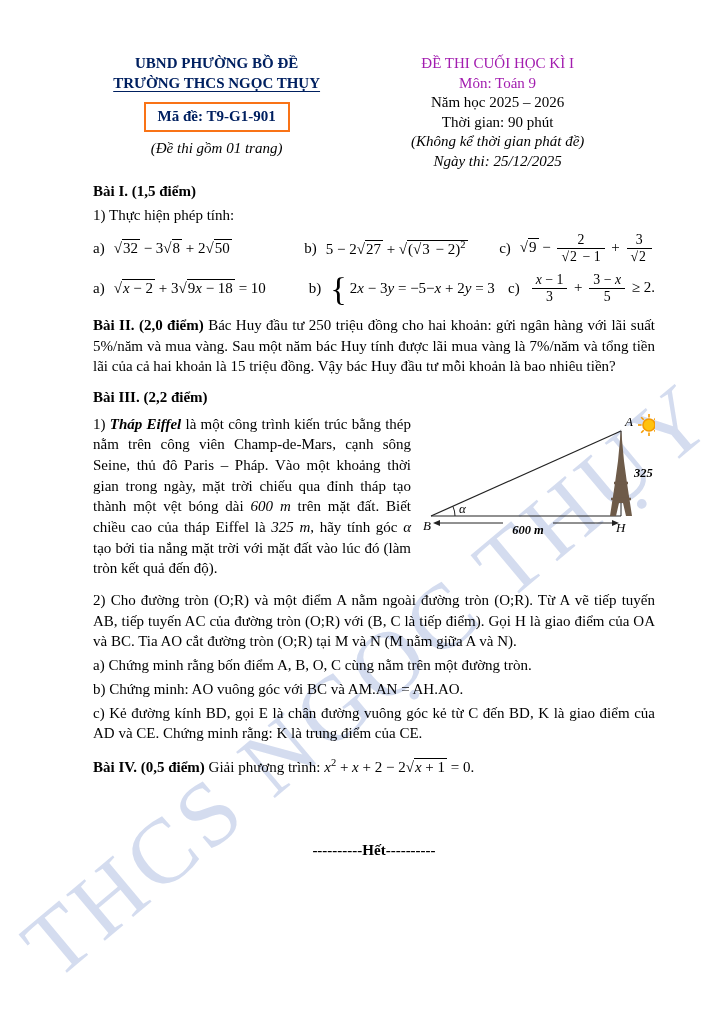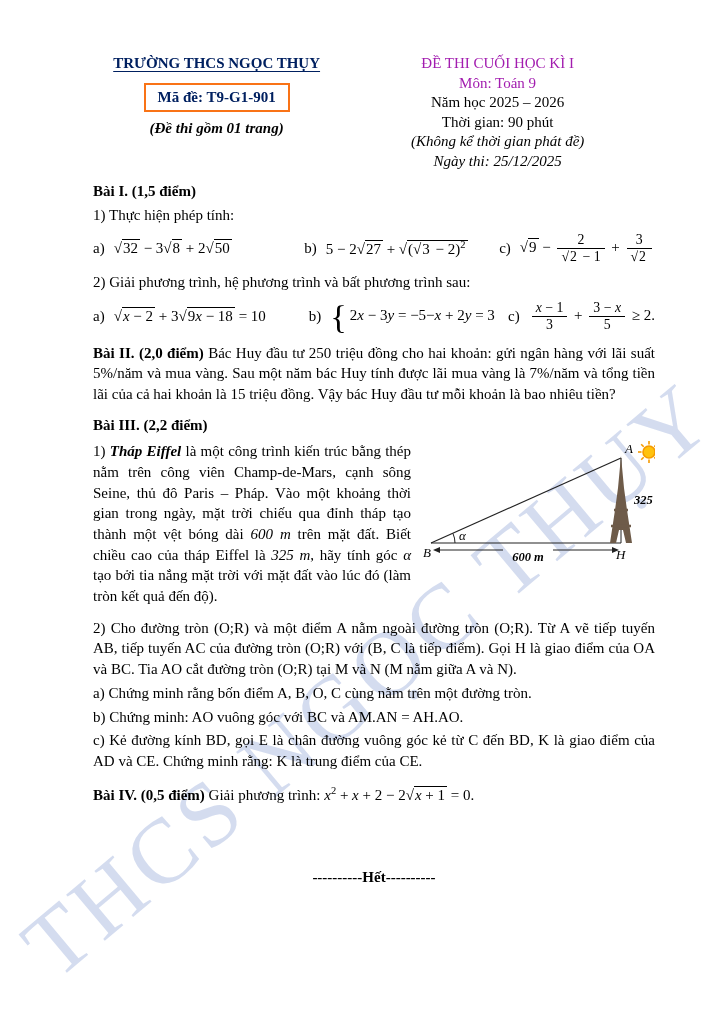--- a/index.html
+++ b/index.html
@@ -19,21 +19,21 @@
   .content { position:relative; z-index:1; padding:54px 70px 0 93px; }
 
   
   .header { display:flex; margin-bottom:6px; }
   .header-left { width:44%; text-align:center; }
   .header-right { width:56%; text-align:center; }
   .hl1, .hl2 { font-weight:bold; color:#002060; }
   .hl2 { text-decoration:underline; text-underline-offset:3px; }
   .code-box { display:inline-block; border:2px solid #f97316; padding:3px 12px;
               margin:9px 0 7px; font-weight:bold; color:#002060; }
-  .hl-note { font-weight:bold; font-style:italic; }
+  .hl-note { font-weight:normal; font-style:italic; }
   .hr1, .hr2 { font-weight:normal; color:#a21caf; }
   .hr3, .hr4 { color:#000; }
   .hr5, .hr6 { font-style:italic; }
   .header-right div { line-height:1.3; }
   .header-left  div { line-height:1.3; }
 
   
   p { margin:3px 0; line-height:1.38; }
   .just { text-align:justify; }
   .heading { font-weight:bold; margin-top:10px; }
@@ -71,20 +71,21 @@
 </head>
 <body>
 
 <div class="page">
   <div class="watermark">THCS NGỌC THỤY</div>
 
   <div class="content">
 
     <div class="header">
       <div class="header-left">
+        <div class="hl1">UBND PHƯỜNG BỒ ĐỀ</div>
         <div class="hl2">TRƯỜNG THCS NGỌC THỤY</div>
         <div>
           <span class="code-box">Mã đề: T9-G1-901</span>
         </div>
         <div class="hl-note">(Đề thi gồm 01 trang)</div>
       </div>
       <div class="header-right">
         <div class="hr1">ĐỀ THI CUỐI HỌC KÌ I</div>
         <div class="hr2">Môn: Toán 9</div>
         <div class="hr3">Năm học 2025 – 2026</div>
@@ -103,21 +104,20 @@
       </div>
       <div class="mcell c2">
         <span>b)</span>
         <span class="math">5 − 2<span class="r">√<span class="rb">27</span></span> + <span class="r">√<span class="rb">(<span class="r">√<span class="rb">3</span></span> − 2)<sup>2</sup></span></span></span>
       </div>
       <div class="mcell c3">
         <span>c)</span>
         <span class="math"><span class="r">√<span class="rb">9</span></span> − <span class="frac"><span class="fn">2</span><span class="fd"><span class="r">√<span class="rb">2</span></span> − 1</span></span> + <span class="frac"><span class="fn">3</span><span class="fd"><span class="r">√<span class="rb">2</span></span></span></span></span>
       </div>
     </div>
-    <p>2) Giải phương trình, hệ phương trình và bất phương trình sau:</p>
     <div class="math-row">
       <div class="mcell c1">
         <span>a)</span>
         <span class="math"><span class="r">√<span class="rb"><i>x</i> − 2</span></span> + 3<span class="r">√<span class="rb">9<i>x</i> − 18</span></span> = 10</span>
       </div>
       <div class="mcell c2">
         <span>b)</span>
         <span class="math"><span class="sys">
               <span class="sbrace">{</span>
               <span class="seqs">

